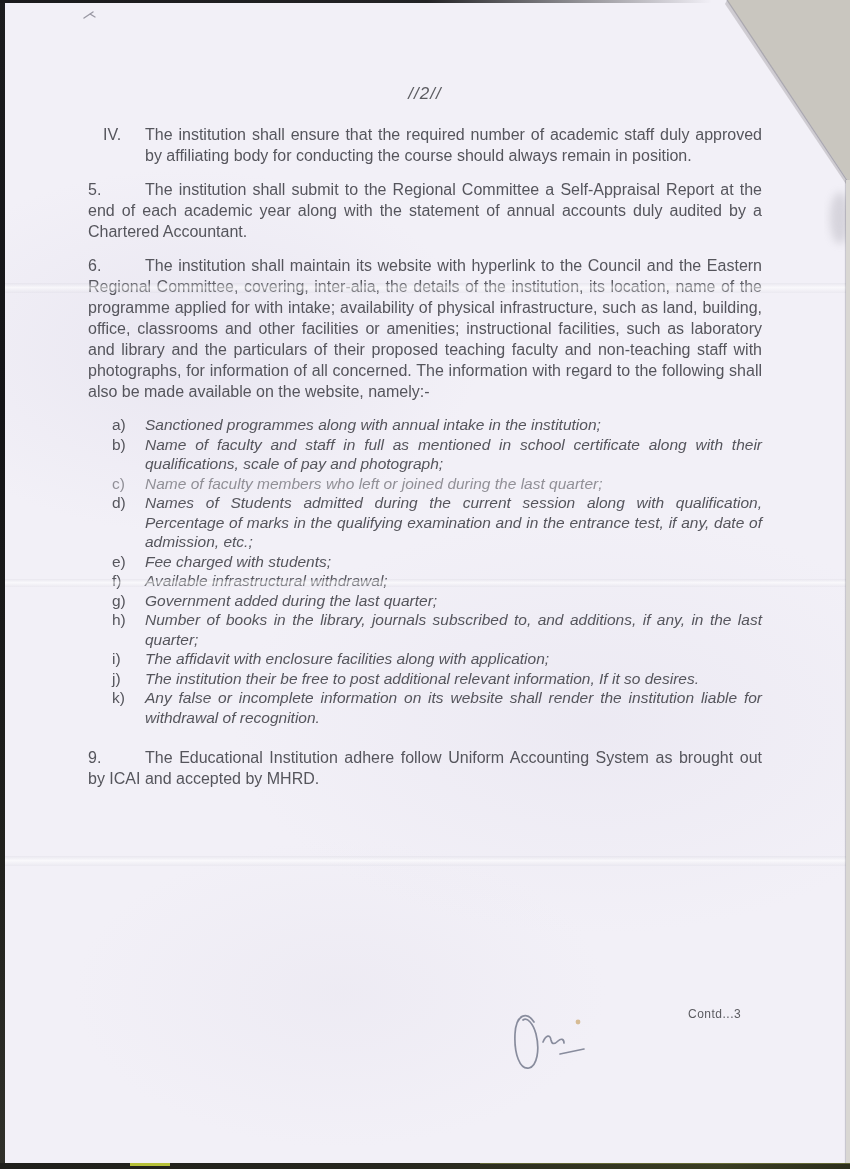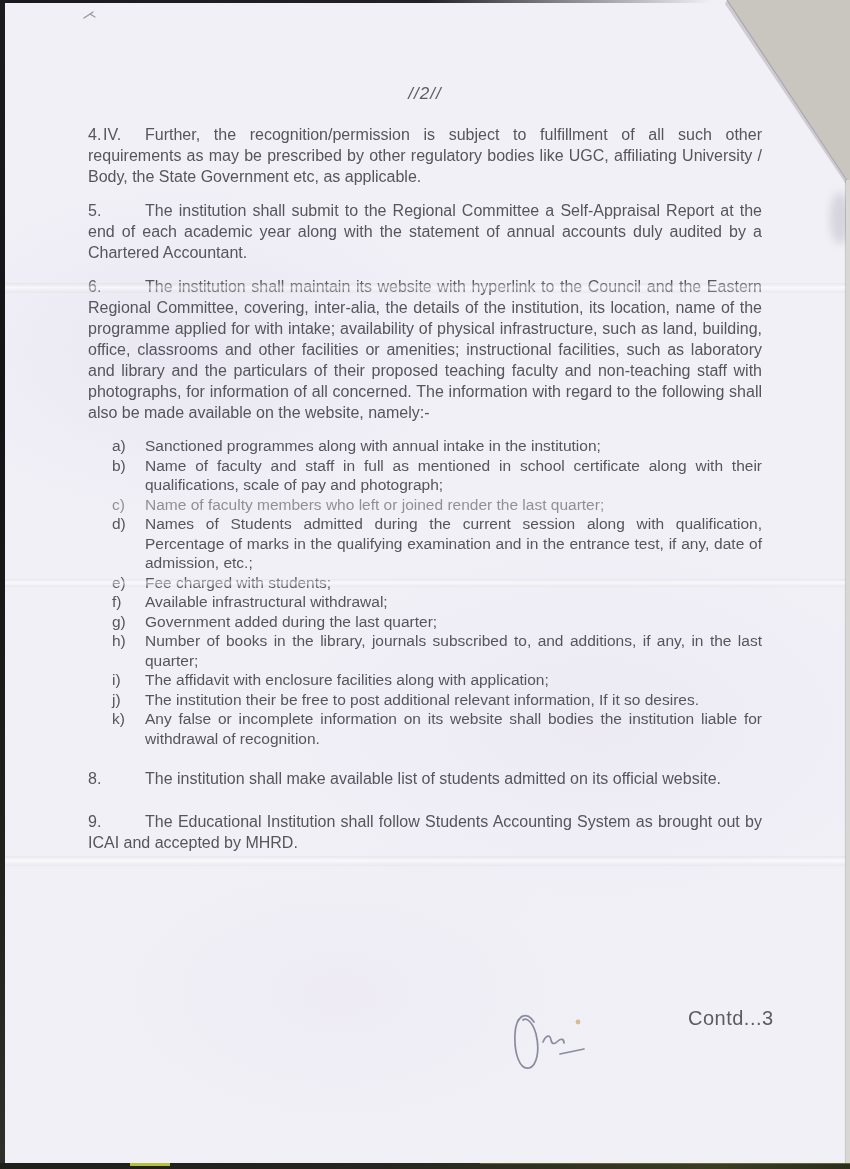--- a/index.html
+++ b/index.html
@@ -39,35 +39,35 @@
   }
   p.hang-iv .num-iv{position:absolute;left:15px;top:0;width:42px;}
   .sub-list{margin:2px 0 20px 0;}
   .li{
     display:flex;
     padding-left:24px;
     font-size:15.5px;line-height:19.5px;
     margin:0;
   }
   .li .letter{width:33px;flex:none;}
-  .li .litext{flex:1;text-align:justify;}
+  .li .litext{flex:1;text-align:justify;font-style:italic;}
   .li.faded{opacity:.62;filter:blur(.4px);}
   p.gap-lg{margin-bottom:22px;}
   
   .crease{
     position:absolute;left:0;width:850px;height:10px;pointer-events:none;
     background:linear-gradient(180deg, rgba(150,150,165,.10), rgba(255,255,255,.55) 45%, rgba(150,150,165,.08));
   }
   .crease-1{top:283px;}
   .crease-2{top:579px;height:8px;}
   .crease-3{top:856px;}
   
   .contd{
     position:absolute;left:688px;top:1007px;
-    font-size:20px;color:#5b5b60;letter-spacing:.5px;
+    font-size:12px;color:#5b5b60;letter-spacing:.5px;
   }
   .signature{position:absolute;left:503px;top:1008px;}
   .pen-tick{position:absolute;left:80px;top:8px;}
   
   .edge-left{
     position:absolute;left:0;top:0;width:5px;height:1169px;
     background:linear-gradient(180deg,#1c1c1e 0%,#141417 35%,#21211d 75%,#31312a 100%);
   }
   .edge-top{
     position:absolute;left:0;top:0;width:712px;height:3px;
@@ -94,40 +94,39 @@
 </style>
 </head>
 <body>
 
 <div class="page">
   <div class="mottle"></div>
 
   <div class="content">
     <div class="page-number">//2//</div>
 
-    <p class="clause hang-iv"><span class="num-iv">IV.</span></p>
-
-    <p class="clause"><span class="num">4.</span><span>Further, the recognition/permission is subject to fulfillment of all such other requirements as may be prescribed by other regulatory bodies like UGC, affiliating University / Body, the State Government etc, as applicable.</span></p>
+    <p class="clause hang-iv"><span class="num-iv">IV.</span><span>The institution shall ensure that the required number of academic staff duly approved by affiliating body for conducting the course should always remain in position.</span></p>
+
 
     <p class="clause"><span class="num">5.</span><span>The institution shall submit to the Regional Committee a Self-Appraisal Report at the end of each academic year along with the statement of annual accounts duly audited by a Chartered Accountant.</span></p>
 
     <p class="clause"><span class="num">6.</span><span>The institution shall maintain its website with hyperlink to the Council and the Eastern Regional Committee, covering, inter-alia, the details of the institution, its location, name of the programme applied for with intake; availability of physical infrastructure, such as land, building, office, classrooms and other facilities or amenities; instructional facilities, such as laboratory and library and the particulars of their proposed teaching faculty and non-teaching staff with photographs, for information of all concerned. The information with regard to the following shall also be made available on the website, namely:-</span></p>
 
     <div class="sub-list">
       <div class="li">
           <span class="letter">a)</span>
           <span class="litext">Sanctioned programmes along with annual intake in the institution;</span>
         </div>
       <div class="li">
           <span class="letter">b)</span>
           <span class="litext">Name of faculty and staff in full as mentioned in school certificate along with their qualifications, scale of pay and photograph;</span>
         </div>
       <div class="li faded">
           <span class="letter">c)</span>
-          <span class="litext">Name of faculty members who left or joined render the last quarter;</span>
+          <span class="litext">Name of faculty members who left or joined during the last quarter;</span>
         </div>
       <div class="li">
           <span class="letter">d)</span>
           <span class="litext">Names of Students admitted during the current session along with qualification, Percentage of marks in the qualifying examination and in the entrance test, if any, date of admission, etc.;</span>
         </div>
       <div class="li">
           <span class="letter">e)</span>
           <span class="litext">Fee charged with students;</span>
         </div>
       <div class="li">
@@ -145,28 +144,27 @@
       <div class="li">
           <span class="letter">i)</span>
           <span class="litext">The affidavit with enclosure facilities along with application;</span>
         </div>
       <div class="li">
           <span class="letter">j)</span>
           <span class="litext">The institution their be free to post additional relevant information, If it so desires.</span>
         </div>
       <div class="li">
           <span class="letter">k)</span>
-          <span class="litext">Any false or incomplete information on its website shall bodies the institution liable for withdrawal of recognition.</span>
+          <span class="litext">Any false or incomplete information on its website shall render the institution liable for withdrawal of recognition.</span>
         </div>
     </div>
 
 
-    <p class="clause gap-lg"><span class="num">8.</span><span>The institution shall make available list of students admitted on its official website.</span></p>
-
-    <p class="clause"><span class="num">9.</span><span>The Educational Institution shall follow Students Accounting System as brought out by ICAI and accepted by MHRD.</span></p>
+
+    <p class="clause"><span class="num">9.</span><span>The Educational Institution adhere follow Uniform Accounting System as brought out by ICAI and accepted by MHRD.</span></p>
   </div>
 
   <div class="crease crease-1"></div>
   <div class="crease crease-2"></div>
   <div class="crease crease-3"></div>
 
   <div class="contd">Contd...3</div>
 
   <svg class="signature" width="110" height="80" viewBox="0 0 110 80">
     <g fill="none" stroke="#7d8294" stroke-width="1.7" stroke-linecap="round" opacity="0.9">

